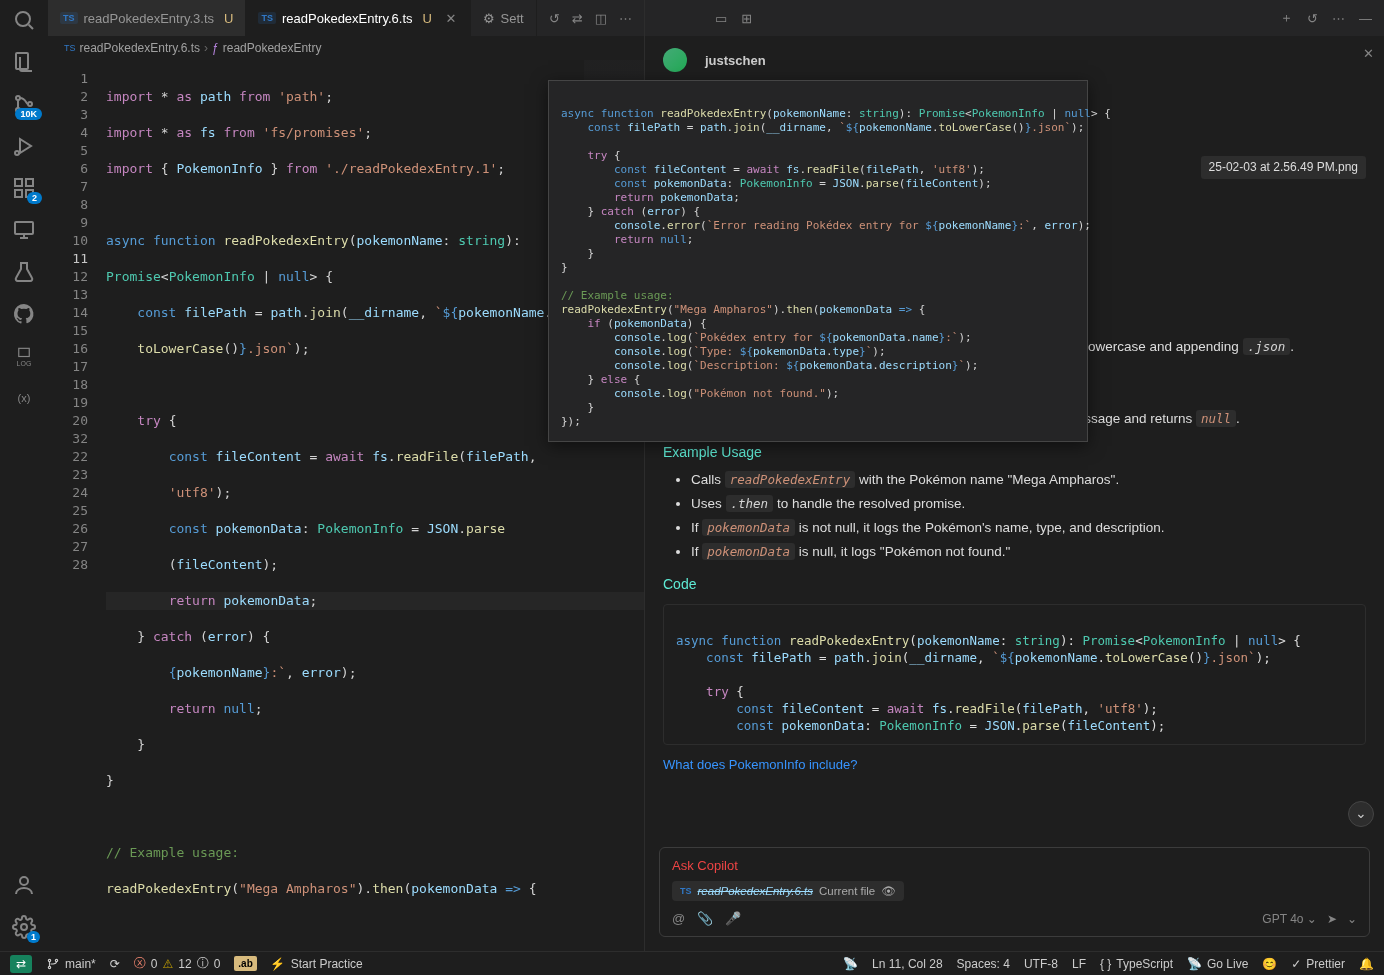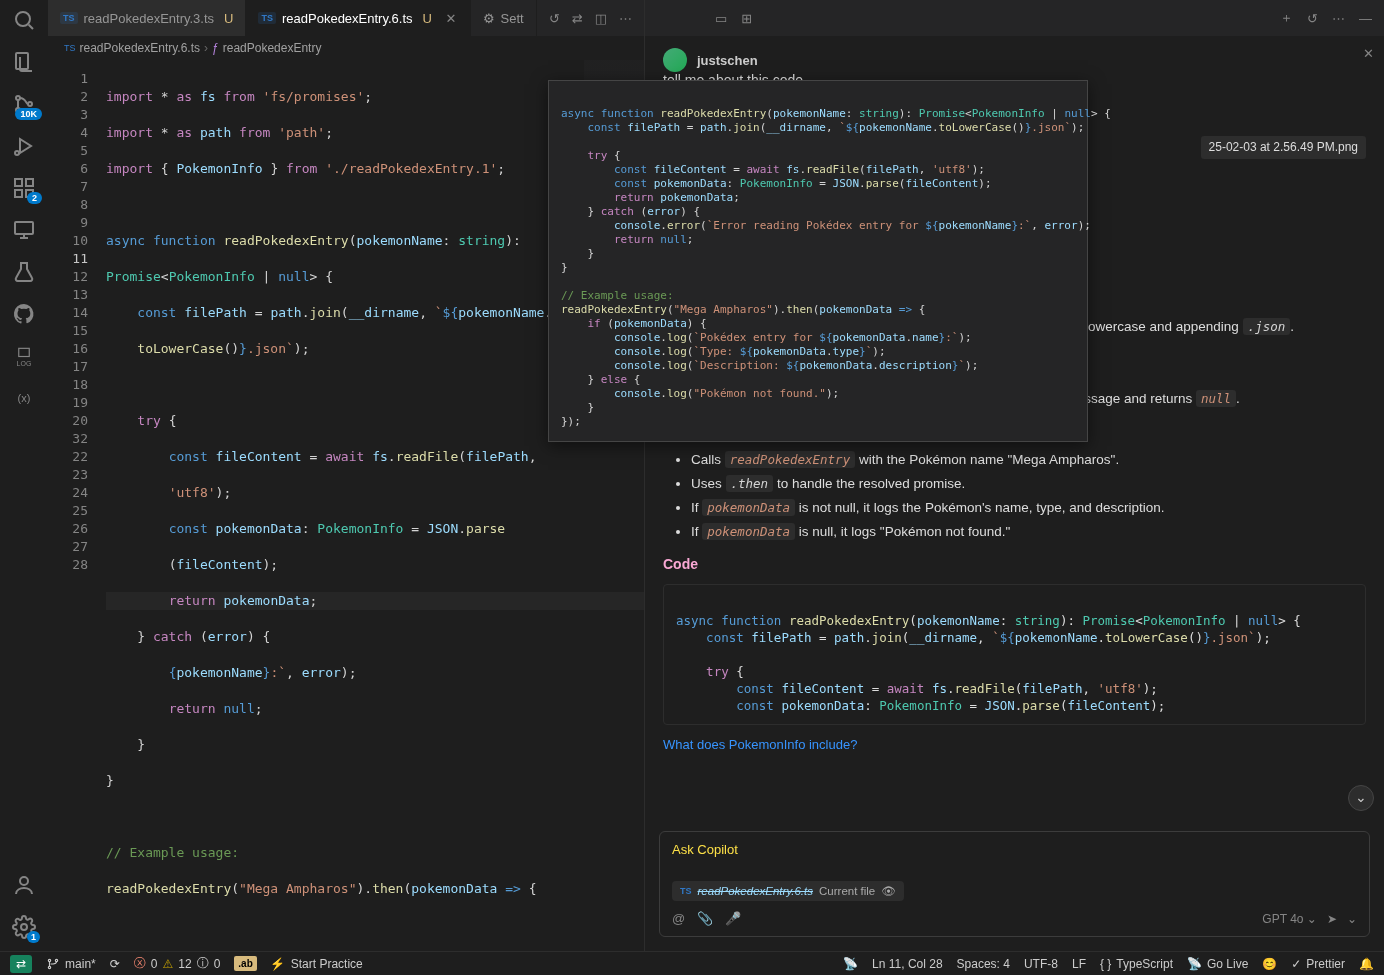--- a/index.html
+++ b/index.html
@@ -177,40 +177,40 @@
       background: #252526;
     }
     .chat-body {
       flex: 1;
       overflow-y: auto;
       padding: 12px 18px;
       position: relative;
     }
     .chat-close { position: absolute; top: 10px; right: 10px; color: #858585; cursor: pointer; }
     .chat-user {
-      display: flex; align-items: center; gap: 10px;
-      margin-bottom: 0;
+      display: flex; align-items: center; gap: 18px;
+      margin-bottom: 20px;
     }
     .avatar {
       width: 24px; height: 24px; border-radius: 50%;
       background: linear-gradient(135deg,#4a7,#2a5);
     }
     .username { font-weight: 600; color: #ccc; font-size: 13px; }
     .chat-prompt { font-size: 14px; color: #ddd; margin-bottom: 12px; }
     .attachment-pill {
       display: inline-flex; align-items: center; gap: 6px;
       border: 1px solid #454545;
       padding: 4px 10px;
       border-radius: 4px;
       font-size: 12px;
       color: #ccc;
       margin-bottom: 12px;
     }
     .chat-response { font-size: 13.5px; line-height: 1.55; color: #ddd; }
-    .chat-response h4 { font-size: 14px; font-weight: 700; margin: 12px 0 6px; color: #f9a8d4; }
+    .chat-response h4 { font-size: 14px; font-weight: 400; margin: 12px 0 6px; color: #5eead4; }
     .chat-response ul, .chat-response ol { padding-left: 28px; margin: 4px 0 10px; }
     .chat-response li { margin: 3px 0; }
     .chat-response code.inline {
       background: #2d2d2d;
       padding: 1px 5px;
       border-radius: 3px;
       font-family: Menlo, monospace;
       font-size: 12.5px;
       color: #ce9178;
       font-style: italic;
@@ -235,21 +235,21 @@
     .followup { color: #3794ff; font-size: 13px; margin-top: 10px; cursor: pointer; }
     
     .chat-input-area {
       border: 1px solid #3c3c3c;
       border-radius: 6px;
       margin: 10px 14px 14px;
       padding: 10px 12px;
       background: #1e1e1e;
       position: relative;
     }
-    .chat-input-placeholder { color: #fde047; font-size: 13px; margin-bottom: 24px; }
+    .chat-input-placeholder { color: #ef4444; font-size: 13px; margin-bottom: 8px; }
     .context-chip {
       display: inline-flex; align-items:center; gap:6px;
       background: #2d2d2d; padding: 3px 8px; border-radius: 4px;
       font-size: 11.5px; color: #aaa;
     }
     .context-chip .fname { color: #9cdcfe; font-style: italic; text-decoration: line-through; }
     .chat-input-bottom {
       display: flex; align-items: center; justify-content: space-between;
       margin-top: 10px;
       color: #858585;
@@ -431,22 +431,22 @@
         <div class="line">32</div>
           <div class="line">22</div>
           <div class="line">23</div>
           <div class="line">24</div>
         <div class="line">25</div>
           <div class="line">26</div>
           <div class="line">27</div>
           <div class="line">28</div>
       </div>
       <div class="code-area">
+<div class="code-line"><span class="kw2">import</span> <span class="pun">*</span> <span class="kw2">as</span> <span class="var">path</span> <span class="kw2">from</span> <span class="str">'path'</span><span class="pun">;</span></div>
 <div class="code-line"><span class="kw2">import</span> <span class="pun">*</span> <span class="kw2">as</span> <span class="var">fs</span> <span class="kw2">from</span> <span class="str">'fs/promises'</span><span class="pun">;</span></div>
-<div class="code-line"><span class="kw2">import</span> <span class="pun">*</span> <span class="kw2">as</span> <span class="var">path</span> <span class="kw2">from</span> <span class="str">'path'</span><span class="pun">;</span></div>
 <div class="code-line"><span class="kw2">import</span> <span class="pun">{</span> <span class="var">PokemonInfo</span> <span class="pun">}</span> <span class="kw2">from</span> <span class="str">'./readPokedexEntry.1'</span><span class="pun">;</span></div>
 <div class="code-line"></div>
 <div class="code-line"><span class="kw">async</span> <span class="kw">function</span> <span class="fn">readPokedexEntry</span><span class="pun">(</span><span class="prm">pokemonName</span><span class="pun">:</span> <span class="type">string</span><span class="pun">):</span></div>
 <div class="code-line"><span class="type">Promise</span><span class="pun">&lt;</span><span class="type">PokemonInfo</span> <span class="pun">|</span> <span class="kw">null</span><span class="pun">&gt; {</span></div>
 <div class="code-line">    <span class="kw">const</span> <span class="var">filePath</span> <span class="pun">=</span> <span class="var">path</span><span class="pun">.</span><span class="fn">join</span><span class="pun">(</span><span class="var">__dirname</span><span class="pun">,</span> <span class="str">`</span><span class="tplbr">${</span><span class="var">pokemonName</span><span class="pun">.</span></div>
 <div class="code-line">    <span class="fn">toLowerCase</span><span class="pun">()</span><span class="tplbr">}</span><span class="str">.json`</span><span class="pun">);</span></div>
 <div class="code-line"></div>
 <div class="code-line">    <span class="kw2">try</span> <span class="pun">{</span></div>
 <div class="code-line">        <span class="kw">const</span> <span class="var">fileContent</span> <span class="pun">=</span> <span class="kw2">await</span> <span class="var">fs</span><span class="pun">.</span><span class="fn">readFile</span><span class="pun">(</span><span class="var">filePath</span><span class="pun">,</span></div>
 <div class="code-line">        <span class="str">'utf8'</span><span class="pun">);</span></div>

